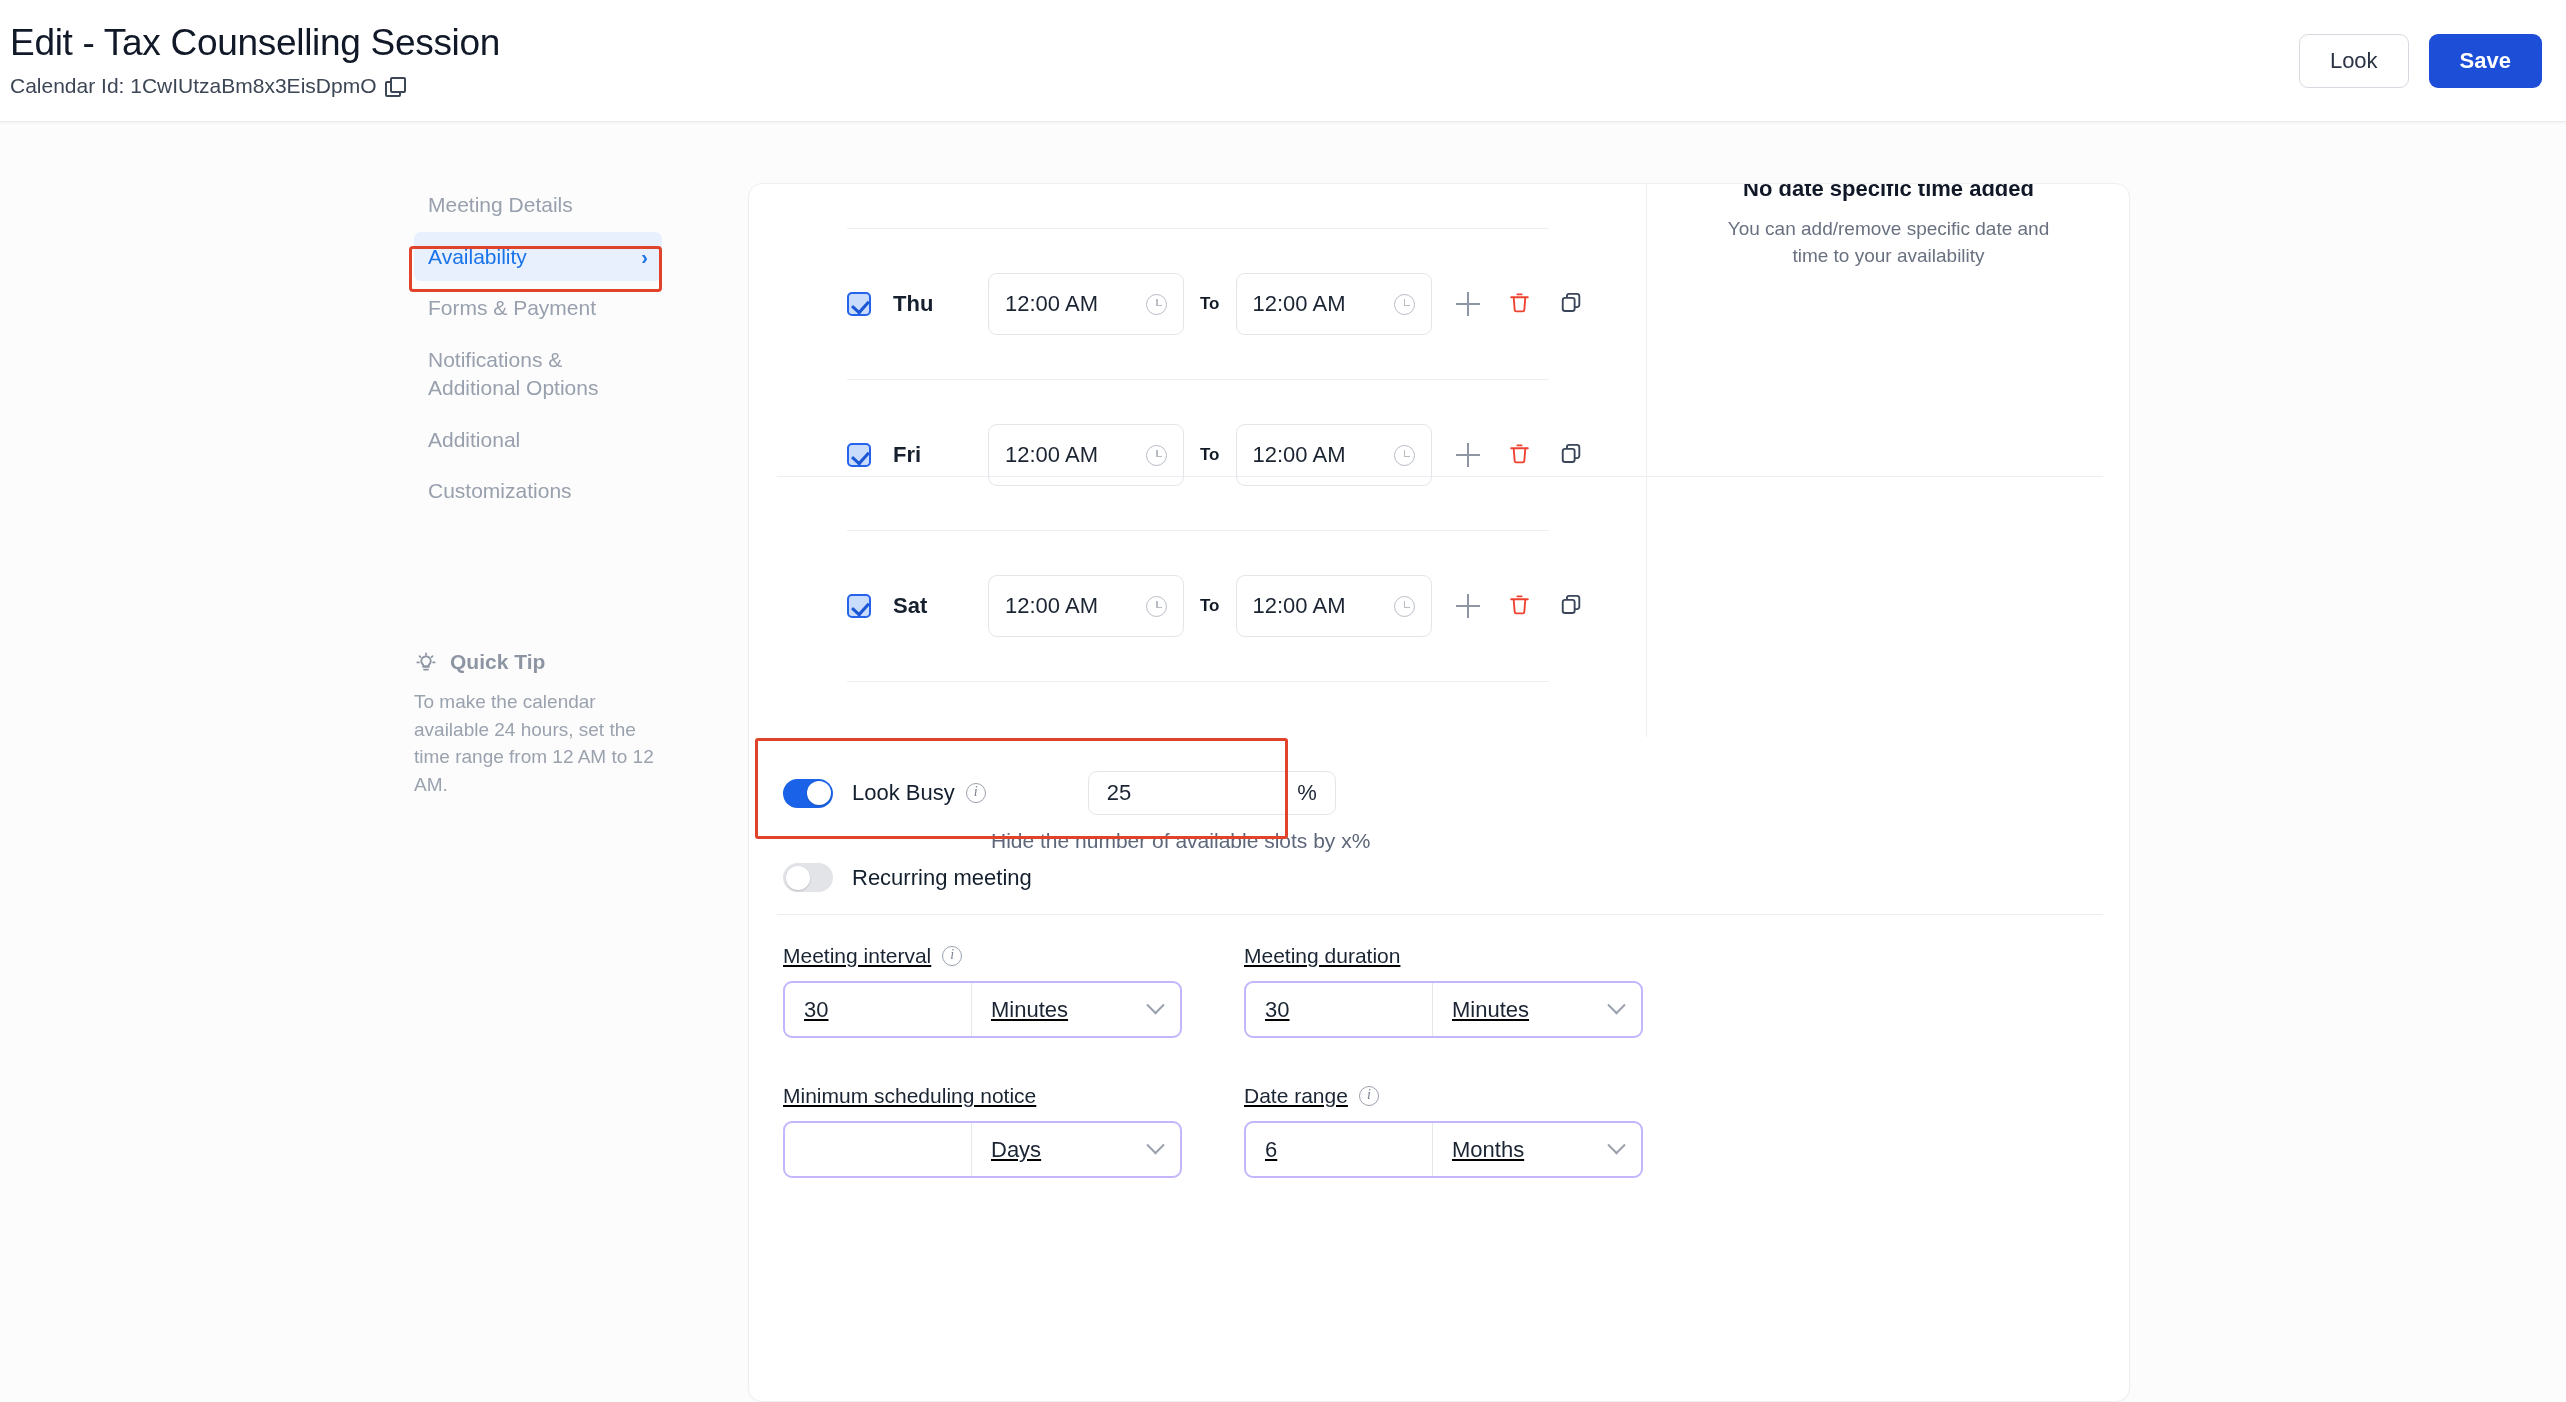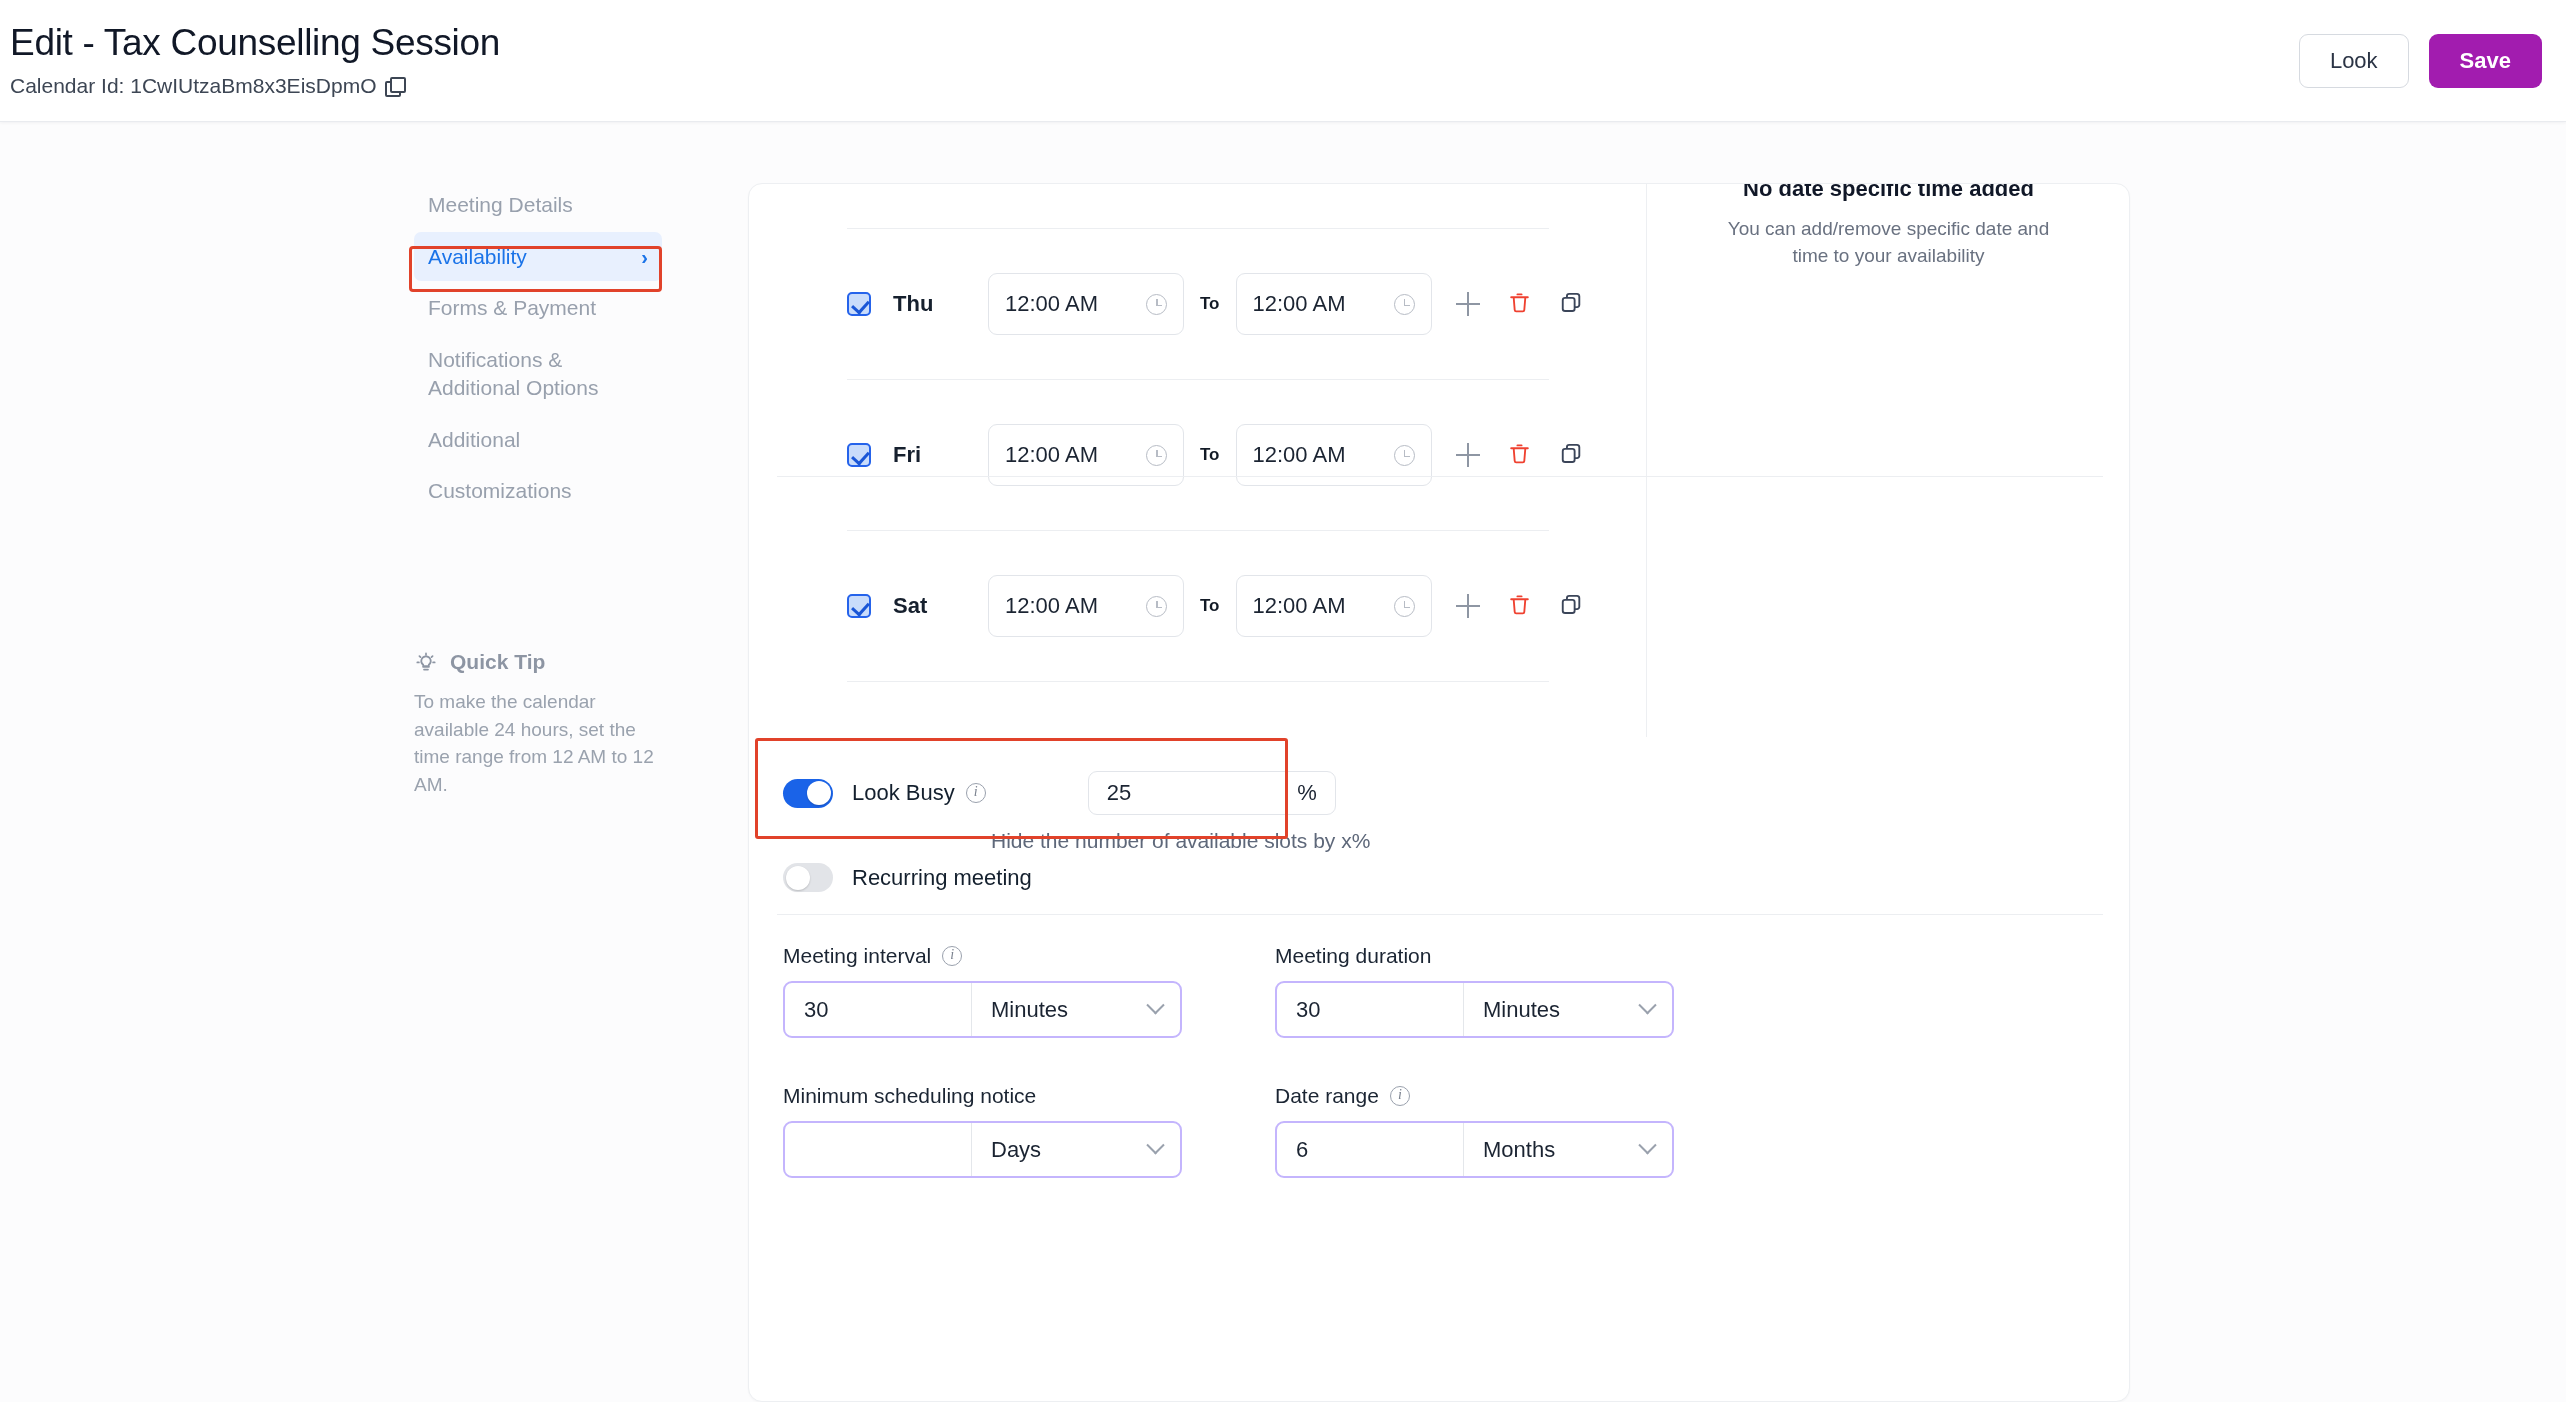--- a/index.html
+++ b/index.html
@@ -43,21 +43,21 @@
   }
   .btn {
     font-size: 22px; border-radius: 9px; cursor: pointer;
     font-family: "Liberation Sans", sans-serif;
   }
   .btn-close {
     background:#fff; color:#2b3445; border:1px solid #d6dae0;
     padding: 13px 30px; font-weight: 400;
   }
   .btn-save {
-    background:#a21caf; color:#fff; border:none;
+    background:#1d4ed8; color:#fff; border:none;
     padding: 14px 31px; font-weight: 700;
   }
 
   
   .sidebar { position: absolute; left: 414px; top: 180px; width: 248px; }
   .nav-item {
     padding: 11px 14px; border-radius: 7px;
     font-size: 21px; color: #98a0ad; cursor: pointer;
     display: flex; align-items: center; justify-content: space-between;
     line-height: 1.32; margin-bottom: 2px;
@@ -198,21 +198,21 @@
   }
   .combo-input {
     flex:1; display:flex; align-items:center; padding-left:19px;
     font-size:22px; color:#1b2432; border-right:1px solid #e4e7eb; cursor:text;
   }
   .combo-select {
     width:208px; display:flex; align-items:center; justify-content:space-between;
     padding:0 18px 0 19px; font-size:22px; color:#1b2432; cursor:pointer;
   }
   .chev { width:13px; height:13px; border:solid #9aa1ad; border-width:0 2px 2px 0; transform:rotate(45deg) translate(-3px,-3px); }
-  .grid2 { display:flex; gap:93px; }
+  .grid2 { display:flex; gap:62px;text-decoration:underline; }
   .col { width: 399px; }
   .row2 { margin-top: 46px; }
 </style>
 </head>
 <body>
 
 <div class="header">
   <div class="header-title">Edit - Tax Counselling Session</div>
   <div class="header-sub">
     <span>Calendar Id: 1CwIUtzaBm8x3EisDpmO</span>

